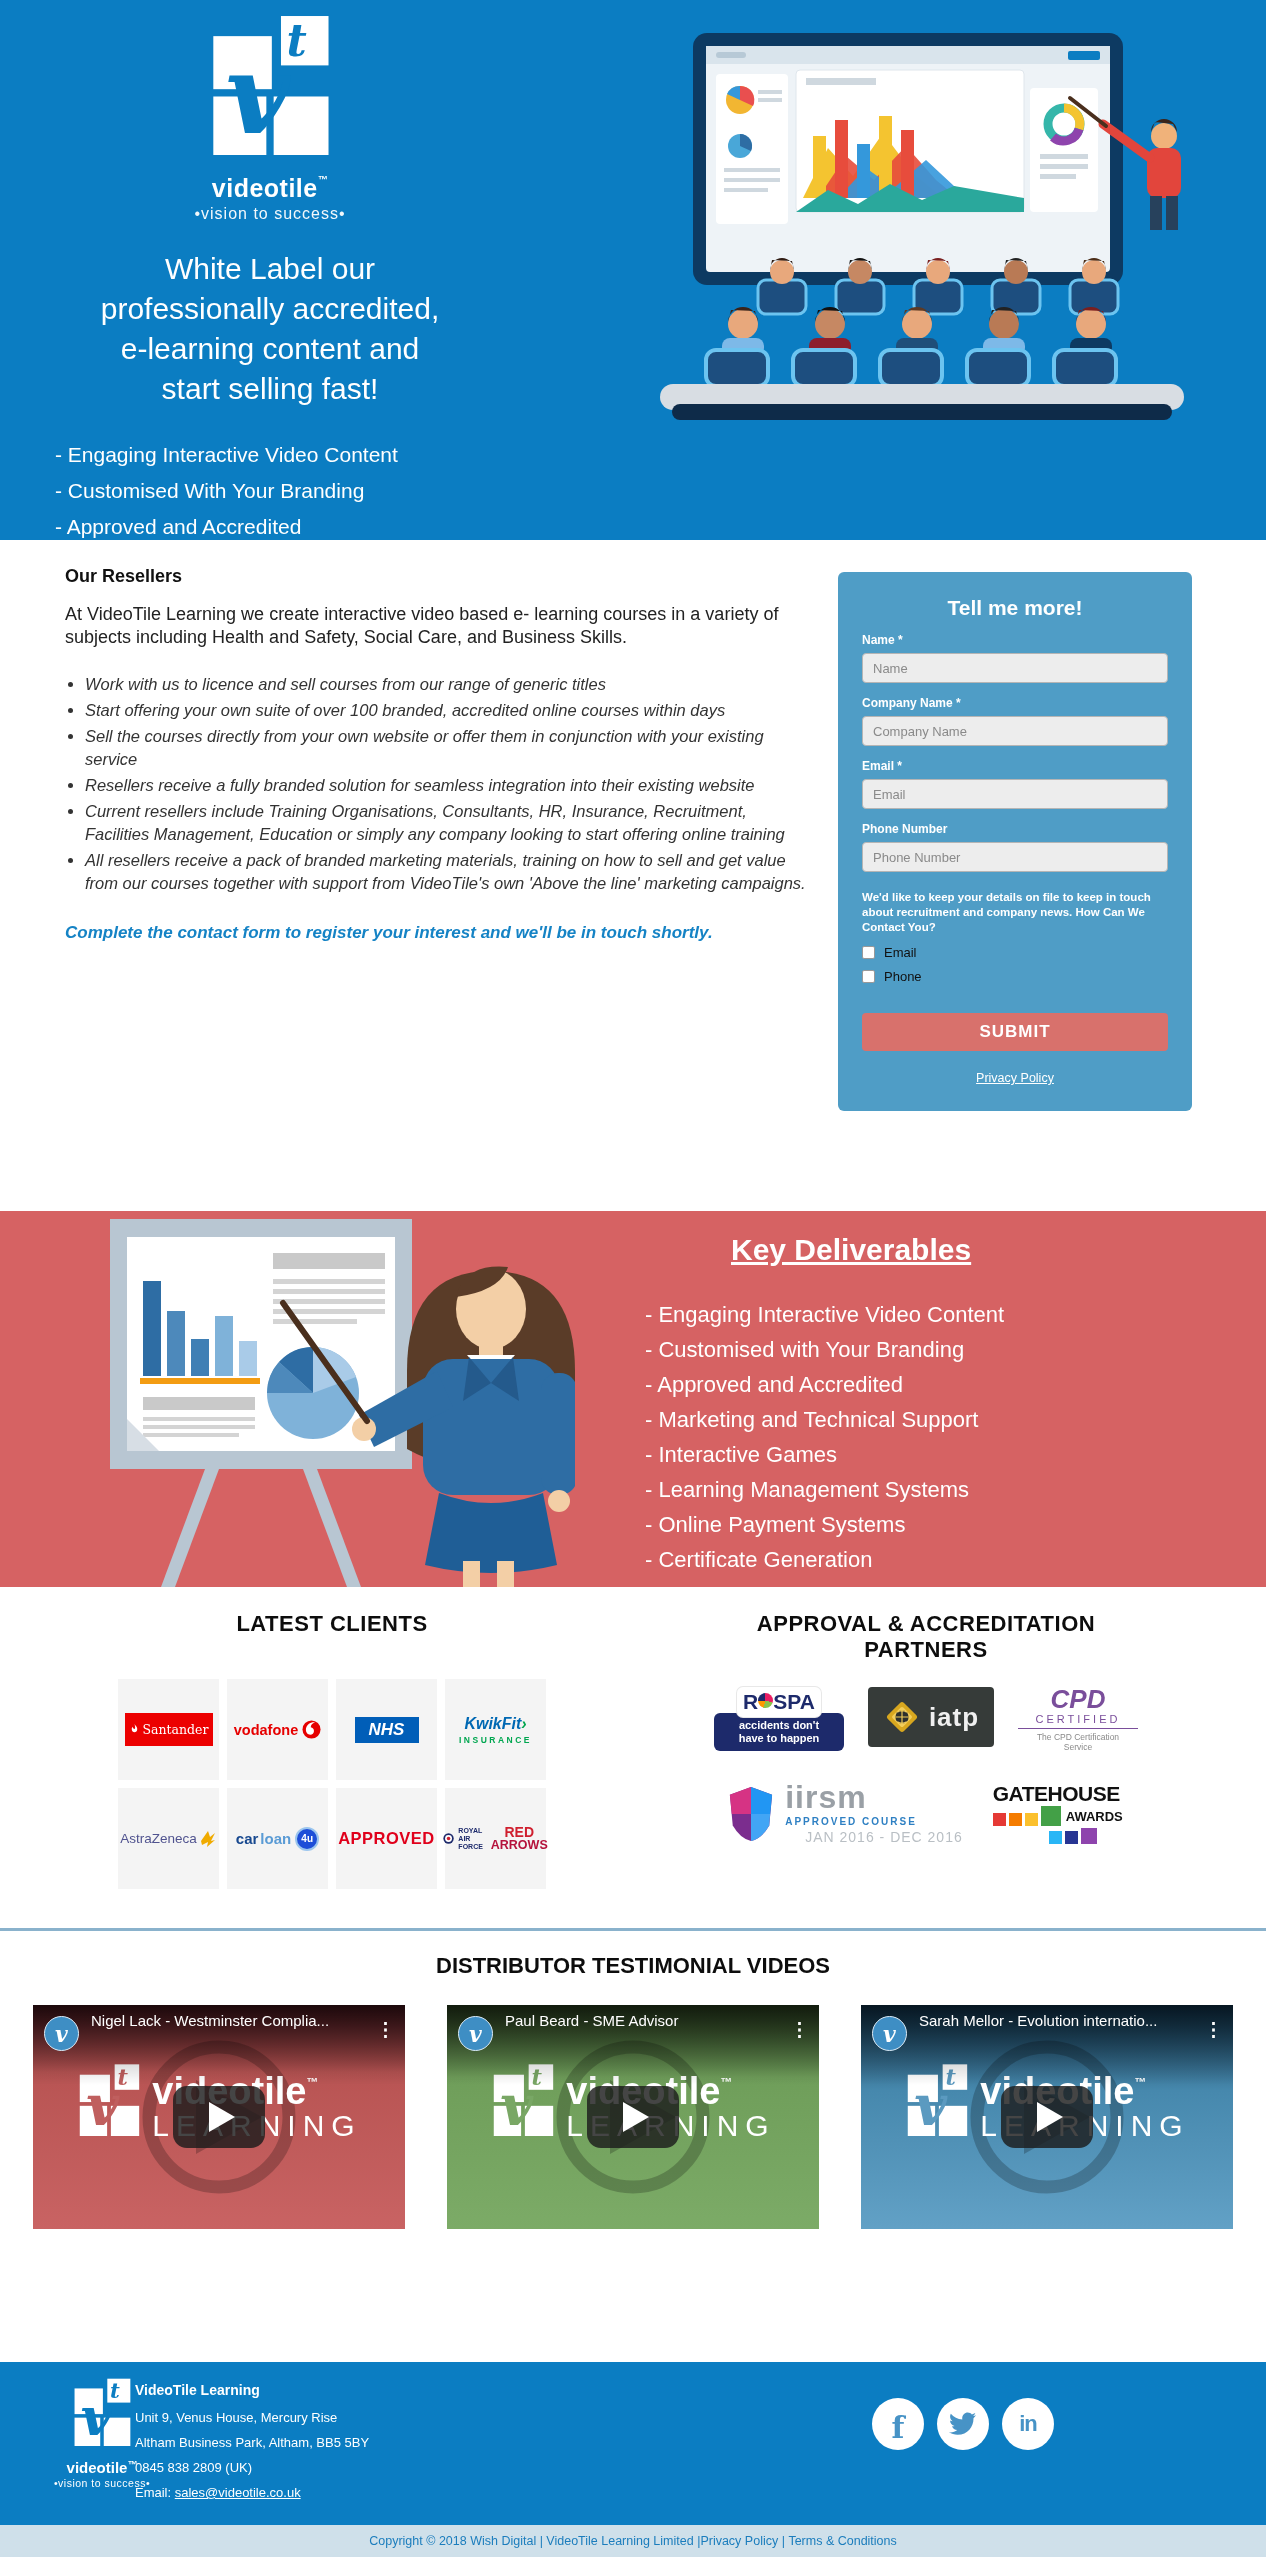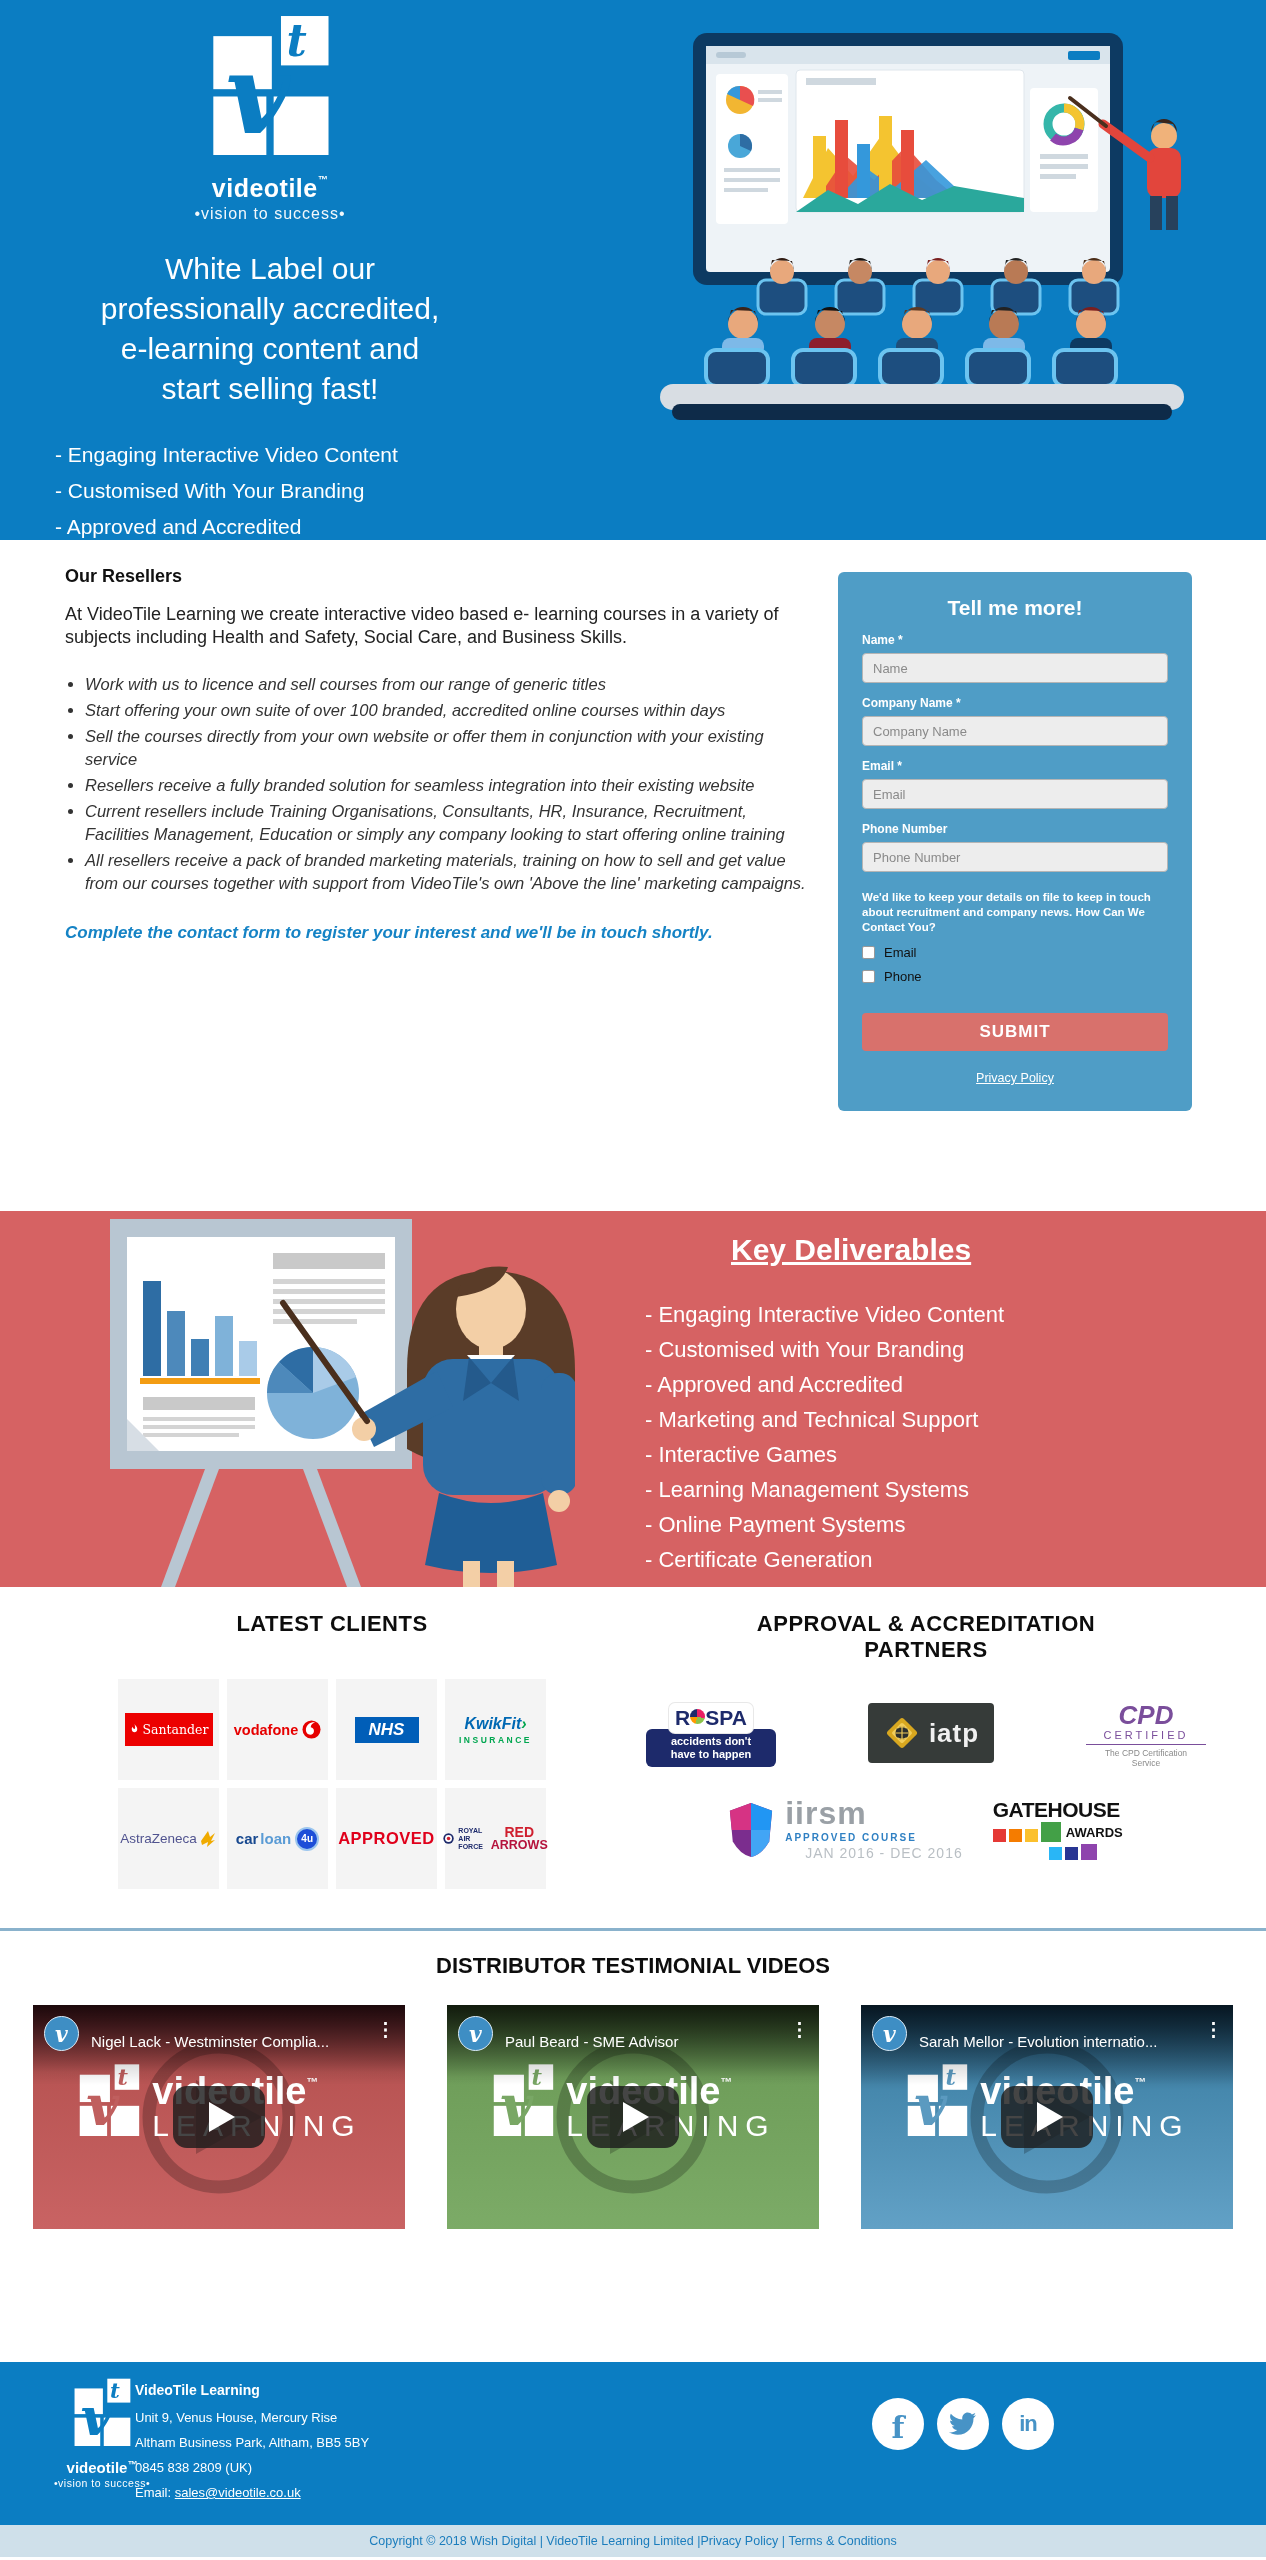--- a/index.html
+++ b/index.html
@@ -64,21 +64,21 @@
   .az-row { display:flex; align-items:center; gap:2px; color:#50538f; font-size:13.5px; }
   .carloan-row { display:flex; align-items:center; gap:2px; font-weight:800; font-size:15px; }
   .carloan-car { color:#17488f; } .carloan-loan { color:#5a9bd5; }
   .carloan-badge { width:24px; height:24px; border-radius:50%; background:#1d4ed8; border:2px solid #9cc6ee; color:#fff; font-size:10px; font-weight:800; display:flex; align-items:center; justify-content:center; margin-left:2px; }
   .hitachi-text { color:#e0001b; font-weight:800; font-size:16.5px; letter-spacing:.5px; }
   .raf-row { display:flex; align-items:center; gap:4px; }
   .raf-names { text-align:left; color:#1d2a6b; font-size:7px; font-weight:800; line-height:8px; }
   .raf-red { color:#cf1f2e; font-weight:900; font-size:14px; line-height:13px; }
   .raf-arrows { color:#b5123c; font-weight:900; font-size:12.5px; line-height:13px; }
 
-  .partner-row1 { margin-top:40px; display:flex; justify-content:space-between; align-items:flex-start; gap:24px; }
+  .partner-row1 { margin-top:24px; display:flex; justify-content:center; align-items:flex-start; gap:24px; }
   .partner-row2 { margin-top:30px; display:flex; justify-content:center; align-items:center; gap:30px; }
   .rospa { width:130px; }
   .rospa-top { background:#fff; border-radius:6px; box-shadow:0 0 0 1px #e8e8e8; padding:3px 6px; display:inline-block; font-weight:900; font-size:21px; color:#1d2a6b; }
   .rospa-o { display:inline-block; width:15px; height:15px; border-radius:50%; background:conic-gradient(#e91e63 0 30%, #8bc34a 30% 55%, #ff9800 55% 75%, #1d2a6b 75% 100%); vertical-align:1px; }
   .rospa-tag { margin-top:-4px; background:#1d2a6b; border-radius:6px; color:#fff; font-weight:bold; font-size:11px; line-height:13px; padding:6px 6px; }
   .iatp-box { width:126px; height:60px; background:#363b39; border-radius:4px; display:flex; align-items:center; justify-content:center; gap:8px; }
   .iatp-text { color:#f0f0f0; font-size:26px; font-weight:bold; letter-spacing:1px; line-height:26px; }
   .cpd { width:120px; text-align:center; }
   .cpd-main { color:#7a4e9b; font-weight:800; font-size:26px; line-height:24px; font-style:italic; }
   .cpd-cert { color:#7a4e9b; font-size:11px; letter-spacing:3px; margin-top:2px; border-bottom:1px solid #7a4e9b; padding-bottom:3px; }
@@ -104,21 +104,21 @@
   .vc2 { background:linear-gradient(180deg,#25391c 0%,#6f9e5a 32%,#7cab67 100%); }
   .vc3 { background:linear-gradient(180deg,#0e2f46 0%,#4688ad 38%,#62a1c6 100%); }
   .vt-watermark { position:absolute; left:50%; top:50%; transform:translate(-50%,-50%); }
   .vt-logo { position:absolute; left:0; right:0; top:58px; display:flex; justify-content:center; align-items:center; gap:10px; }
   .vt-logo-text { color:#fff; text-align:left; }
   .vt-logo-brand { font-size:38px; font-weight:bold; line-height:36px; }
   .vt-logo-tm { font-size:12px; vertical-align:18px; }
   .vt-logo-sub { font-size:30px; font-weight:400; letter-spacing:7px; line-height:34px; }
   .yt-top { position:absolute; left:0; top:0; right:0; height:80px; background:linear-gradient(rgba(0,0,0,.52),rgba(0,0,0,0)); }
   .yt-avatar { position:absolute; top:11px; left:11px; width:35px; height:35px; border-radius:50%; background:#3e8ec4; border:1px solid #dbeaf5; color:#fff; display:flex; align-items:center; justify-content:center; font-family:"DejaVu Serif",serif; font-style:italic; font-weight:bold; font-size:22px; cursor:pointer; }
-  .yt-title { position:absolute; top:28px; left:58px; width:278px; color:#fff; font-size:15px; white-space:nowrap; overflow:hidden; cursor:pointer; }
+  .yt-title { position:absolute; top:7px; left:58px; width:278px; color:#fff; font-size:15px; white-space:nowrap; overflow:hidden; cursor:pointer; }
   .yt-kebab { position:absolute; top:13px; right:10px; color:#fff; font-size:19px; font-weight:bold; cursor:pointer; }
   .yt-play { position:absolute; left:50%; top:50%; transform:translate(-50%,-50%); width:92px; height:62px; background:rgba(28,28,28,.82); border-radius:14px; display:flex; align-items:center; justify-content:center; cursor:pointer; }
   .yt-play-tri { width:0; height:0; border-left:26px solid #fff; border-top:15px solid transparent; border-bottom:15px solid transparent; margin-left:6px; }
 
   
   .footer { position:relative; width:1266px; height:163px; background:#0b7dc2; color:#fff; }
   .f-logo { position:absolute; left:42px; top:16px; width:120px; text-align:center; }
   .f-brand { font-size:15px; font-weight:bold; margin-top:3px; }
   .f-tagline { font-size:10.5px; margin-top:1px; letter-spacing:.5px; }
   .f-info { position:absolute; left:135px; top:20px; }

